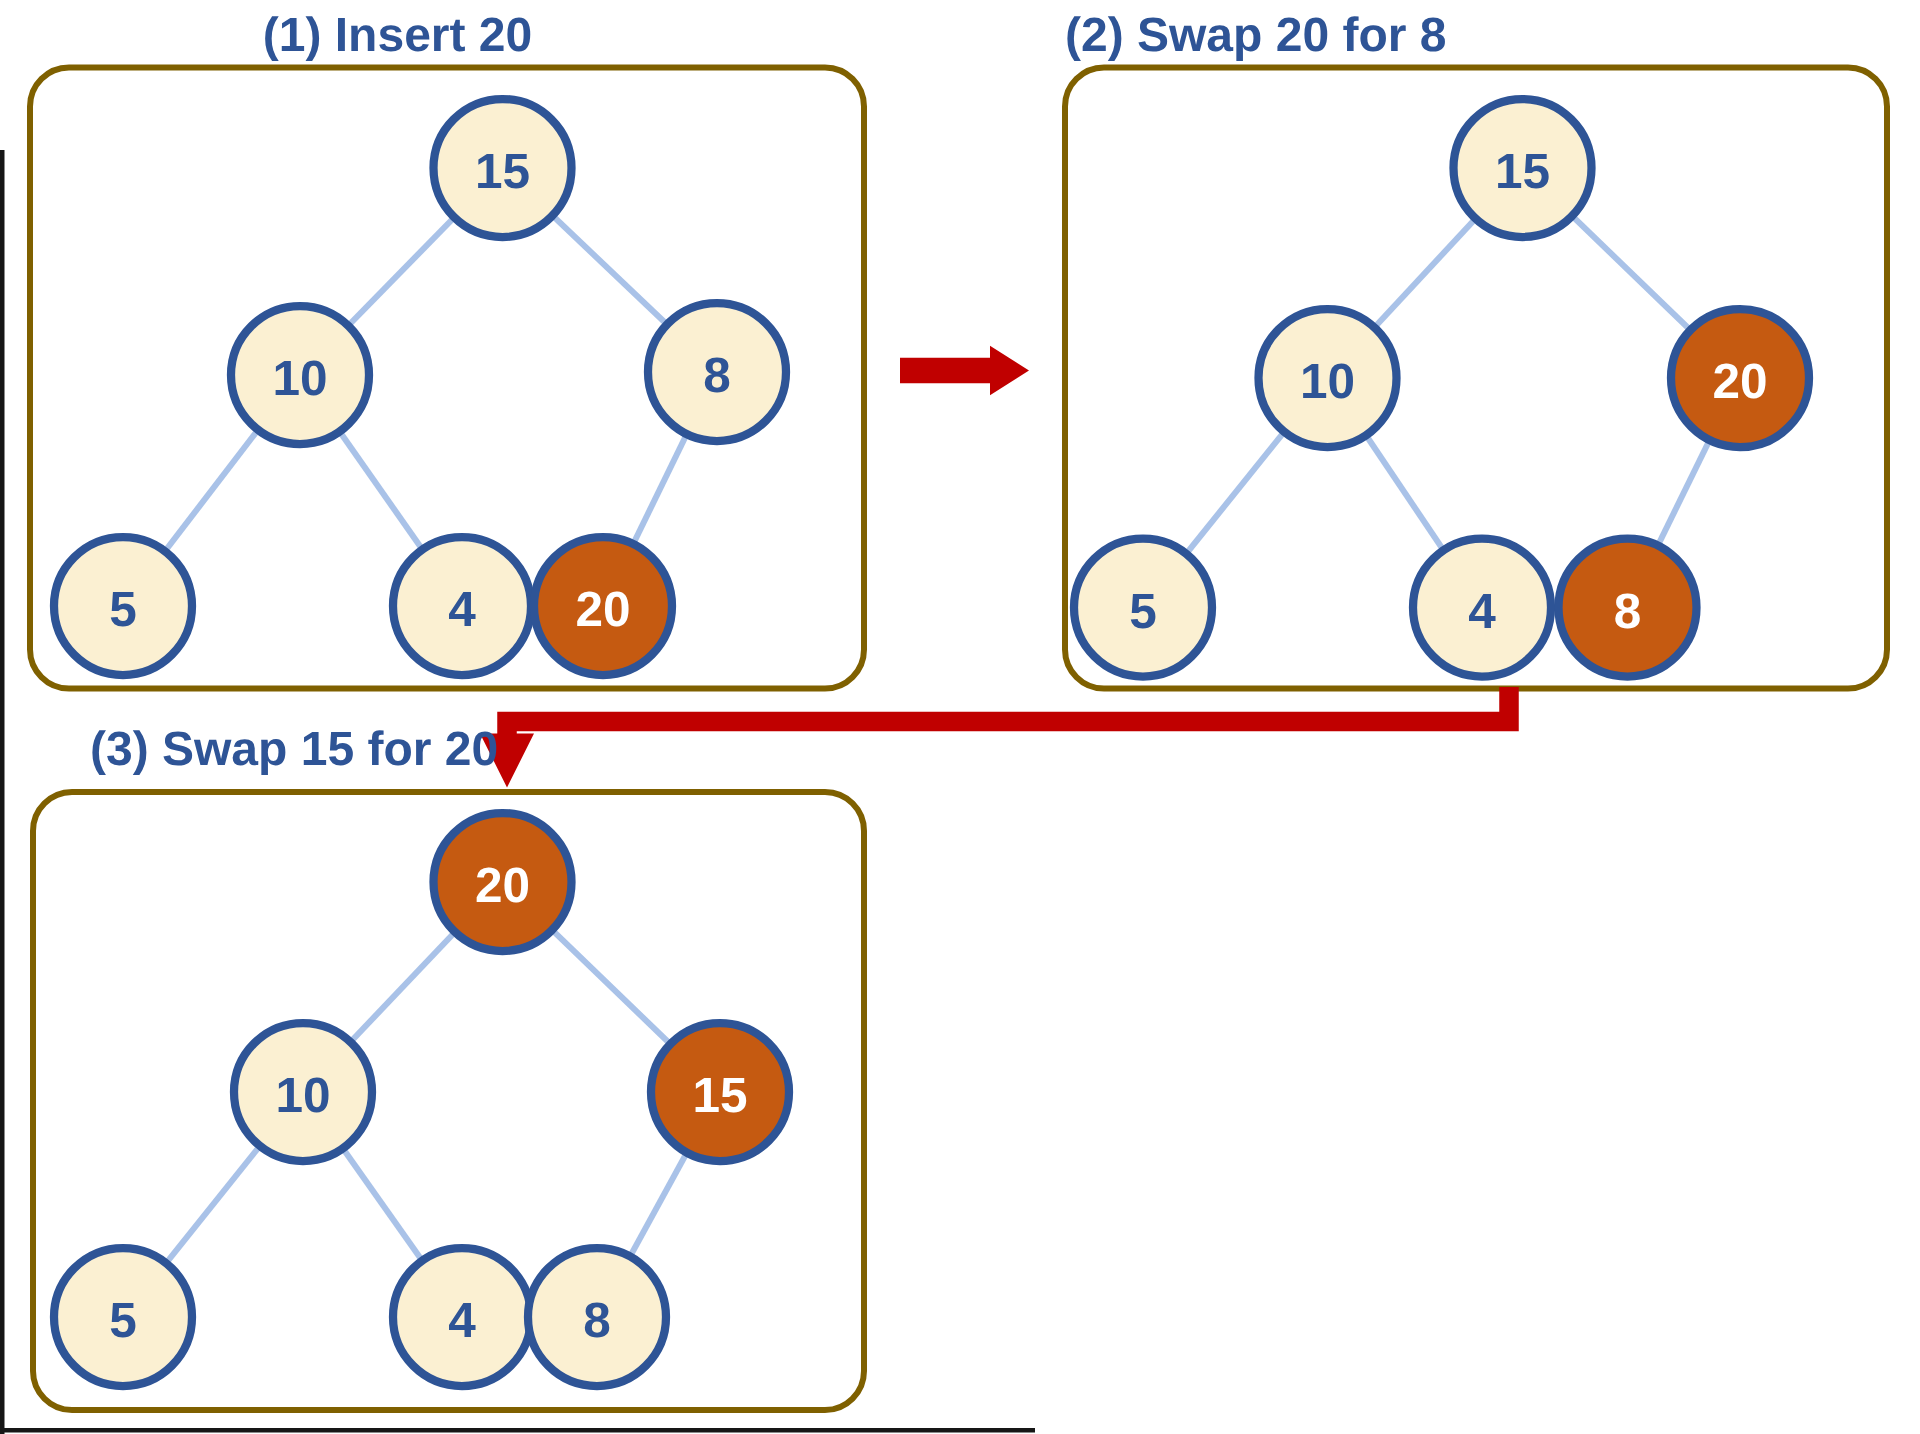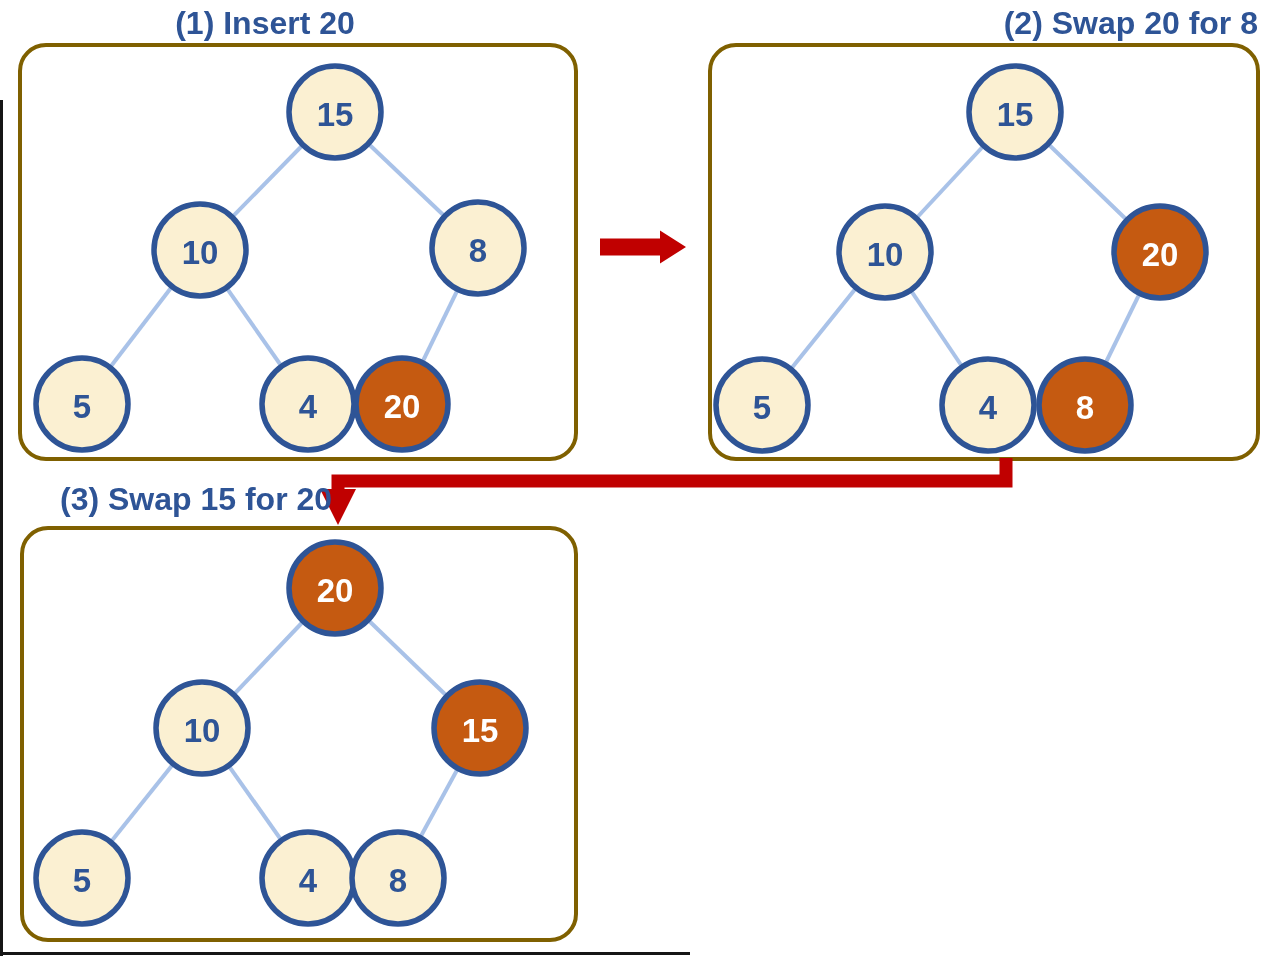--- a/index.html
+++ b/index.html
@@ -10,21 +10,21 @@
   }
   .panel-title {
     position:absolute;
     font-weight:bold;
     font-size:32px;
     letter-spacing:0px;
     color:#2E5496;
     white-space:nowrap;
   }
   #title-step1 { left:0px;   top:5px;   width:530px; text-align:center; }
-  #title-step2 { left:710px; top:5px;   width:548px; text-align:right; }
+  #title-step2 { left:710px; top:5px;   width:548px; text-align:left; }
   #title-step3 { left:24px;  top:481px;margin-left:36px; }
   #diagram { position:absolute; left:0; top:0; }
   .frame-line { position:absolute; background:#161616; }
   #frame-left   { left:0; top:100px; width:3px; height:856px; }
   #frame-bottom { left:0; top:952px; width:690px; height:3px; }
 </style>
 </head>
 <body>
 
 <div id="frame-left" class="frame-line"></div>

